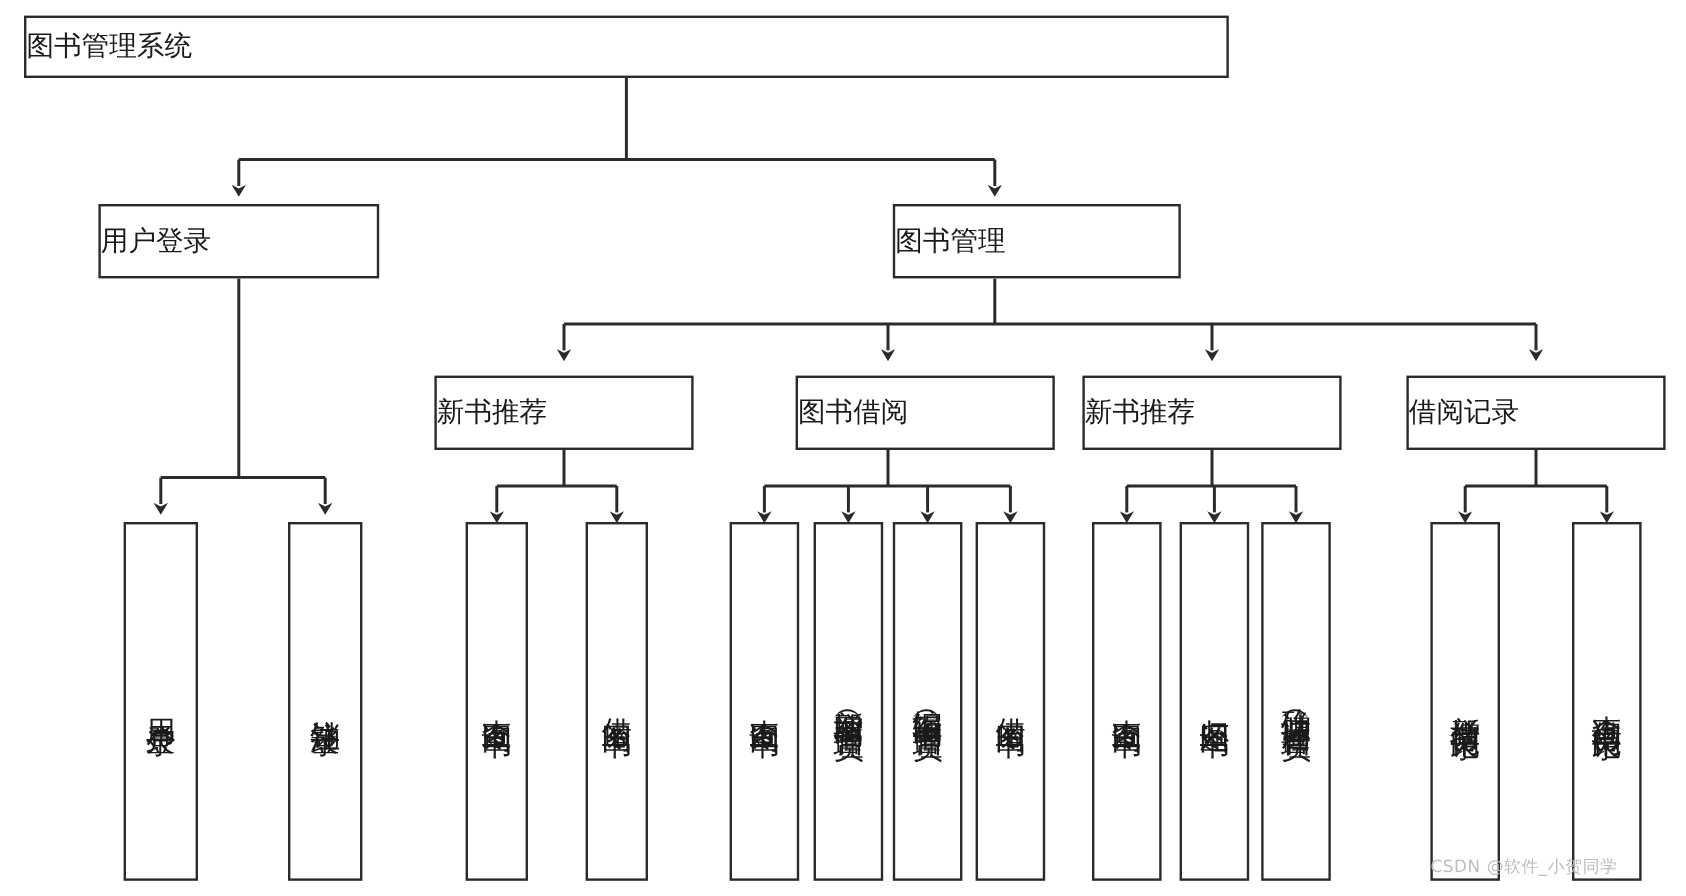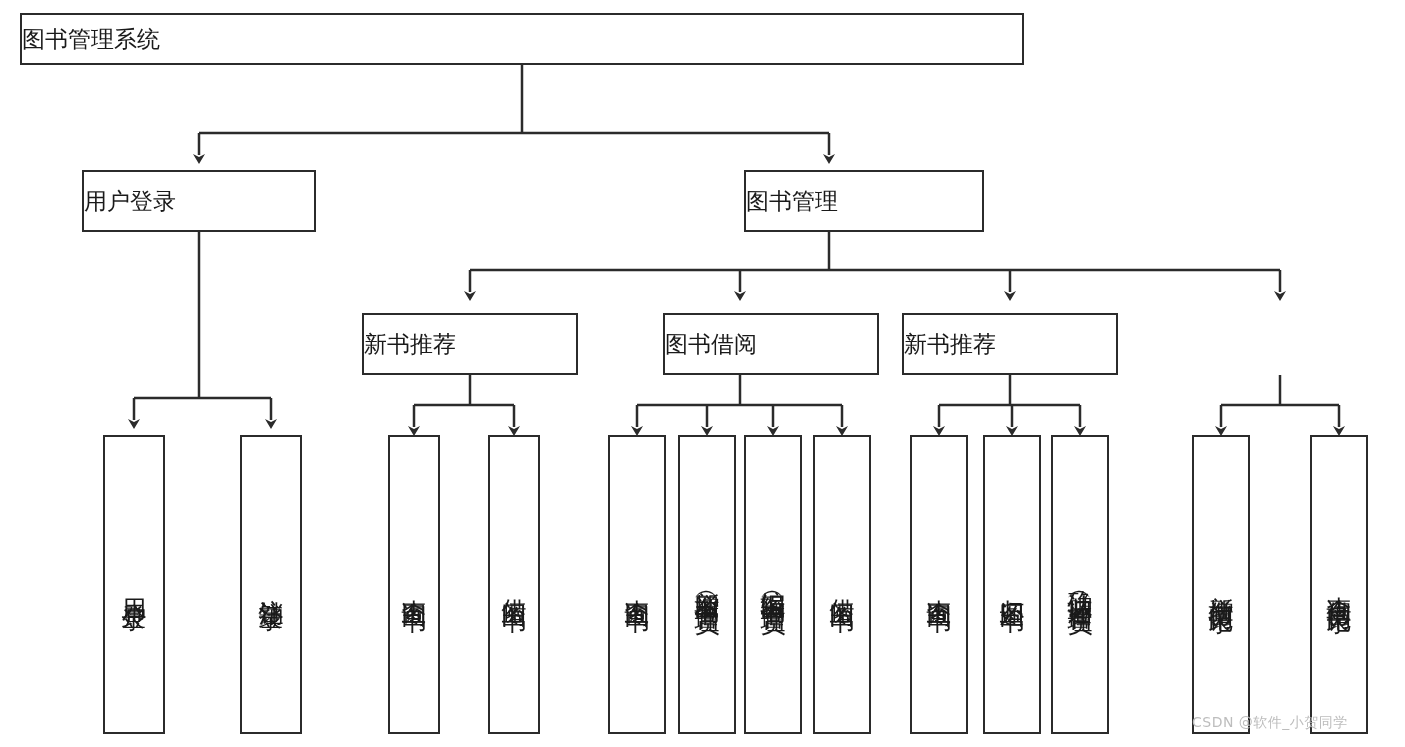--- a/index.html
+++ b/index.html
@@ -126,20 +126,23 @@
 
   <div class="node horiz" style="left: 362px; top: 313px; width: 216px; height: 62px;">
     <span class="node-label">新书推荐</span>
   </div>
   <div class="node horiz" style="left: 632px; top: 313px; width: 216px; height: 62px; margin-left: 31px;">
     <span class="node-label">图书借阅</span>
   </div>
   <div class="node horiz" style="left: 902px; top: 313px; width: 216px; height: 62px;">
     <span class="node-label">新书推荐</span>
   </div>
+  <div class="node horiz" style="left: 1172px; top: 313px; width: 216px; height: 62px;">
+    <span class="node-label">借阅记录</span>
+  </div>
 
   <div class="node vert" style="left: 103px; top: 435px; width: 62px; height: 299px;">
     <span class="node-label">用户登录</span>
   </div>
   <div class="node vert" style="left: 240px; top: 435px; width: 62px; height: 299px;">
     <span class="node-label">注销登录</span>
   </div>
   <div class="node vert" style="left: 388px; top: 435px; width: 52px; height: 299px;">
     <span class="node-label">查询图书</span>
   </div>

